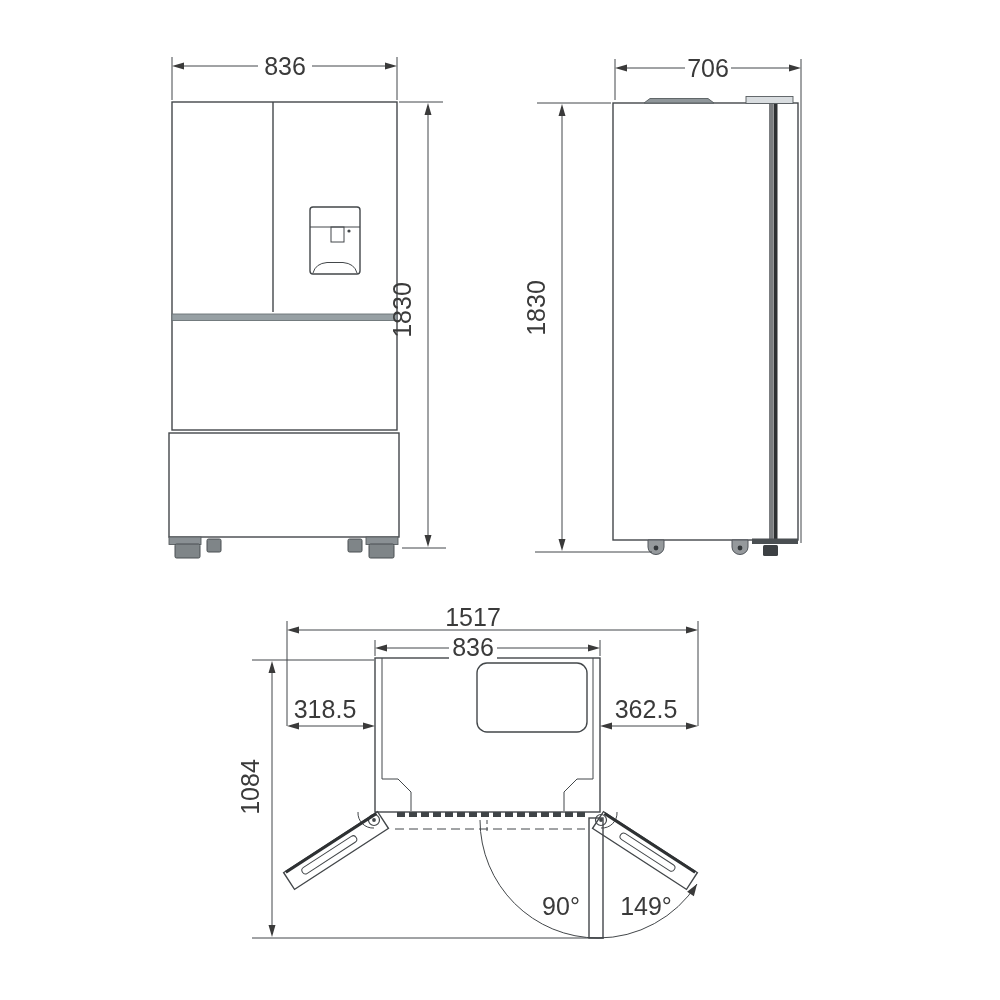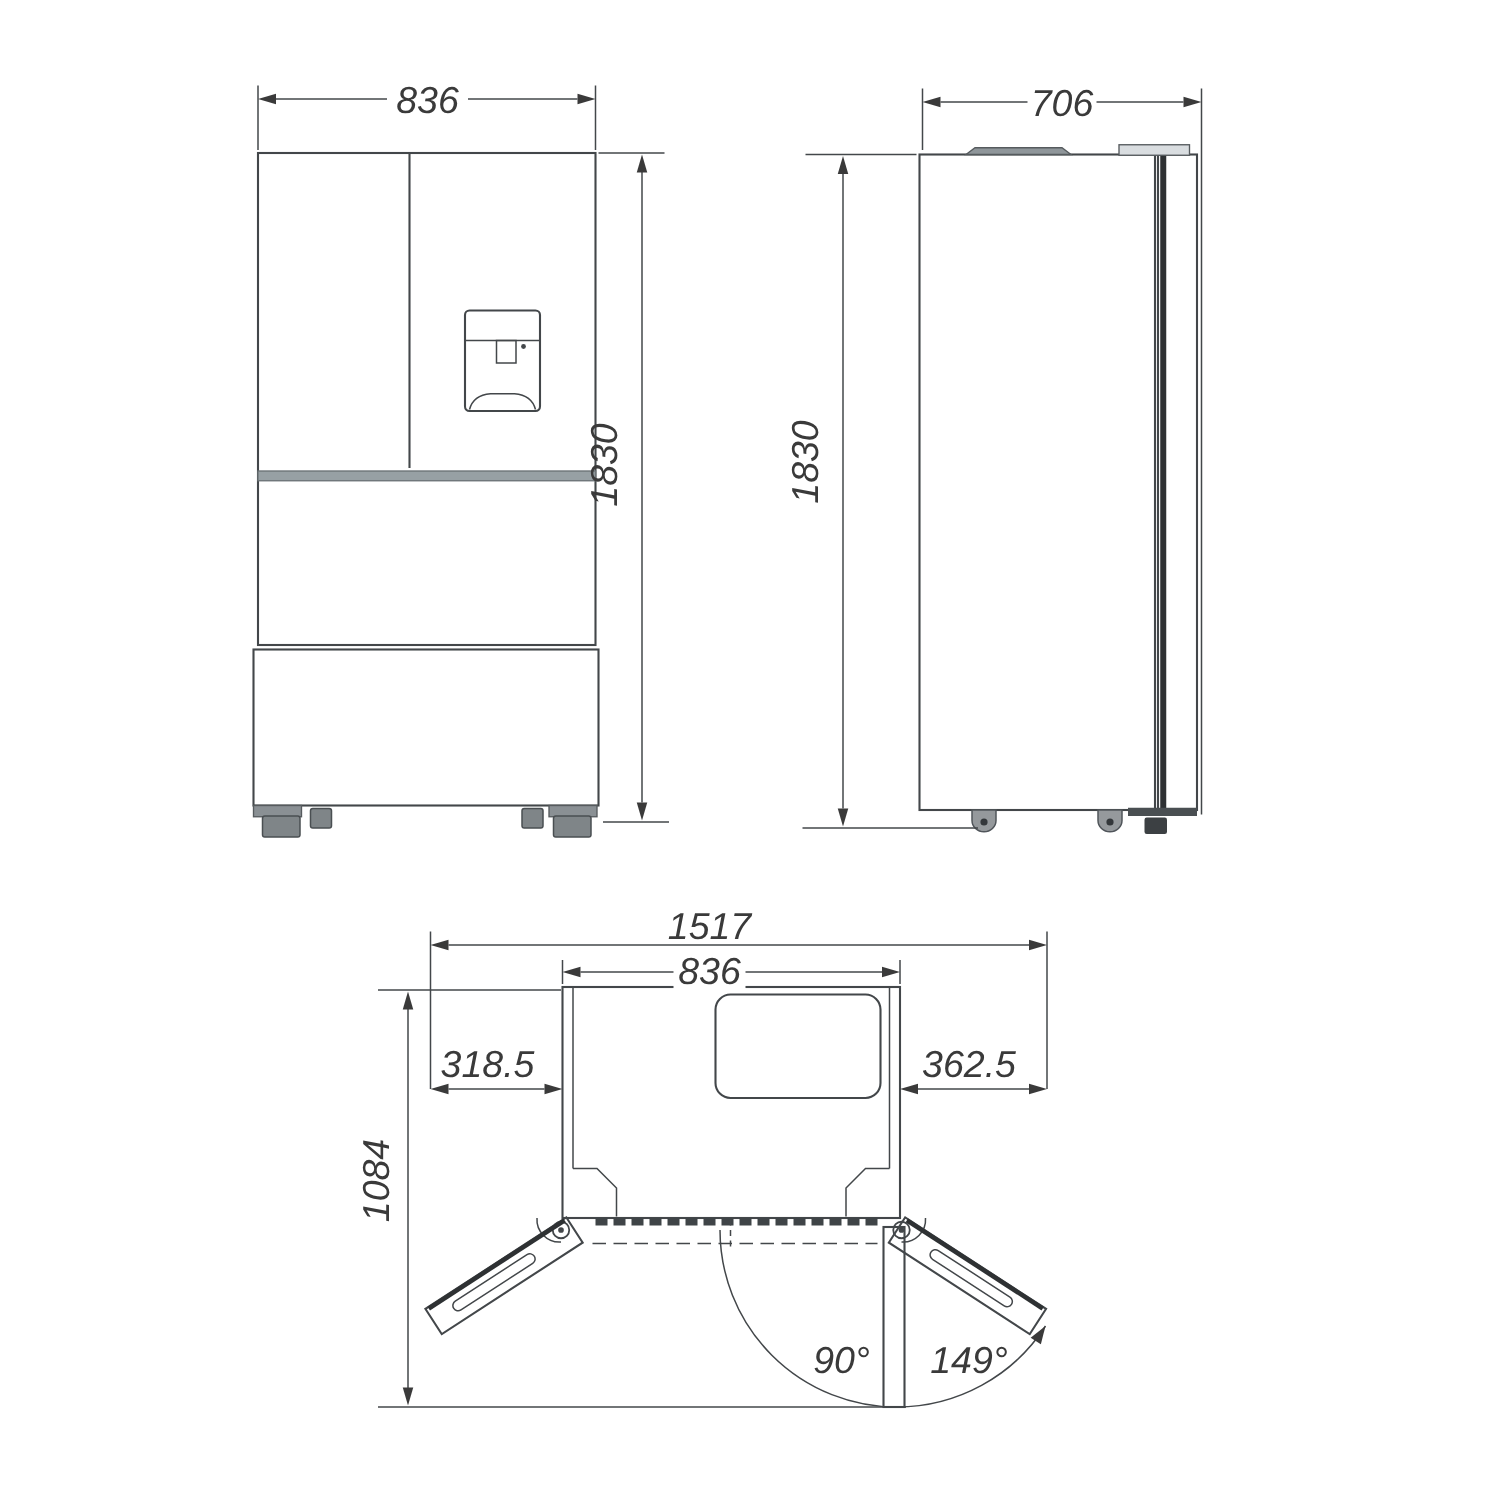--- a/index.html
+++ b/index.html
@@ -1,16 +1,16 @@
 <!DOCTYPE html>
 <html><head>
 <meta charset="utf-8">
 <style>
   html,body{margin:0;padding:0;background:#ffffff;}
-  .canvas{width:1000px;height:1000px;position:relative;background:#ffffff;overflow:hidden;font-style:italic;}
+  .canvas{width:1000px;height:1000px;position:relative;background:#ffffff;overflow:hidden;}
   svg{display:block;font-family:"Liberation Sans", sans-serif;}
   text{fill:#3a3a3a;font-size:25px;}
   .dim-v{font-size:25px;}
   .ln{stroke:#43474a;stroke-width:1.4;fill:none;}
   .thin{stroke:#43474a;stroke-width:1;fill:none;}
   .arrow{fill:#3a3a3a;stroke:none;}
   .mask{fill:#ffffff;stroke:none;}
 </style>
 </head>
 <body>

